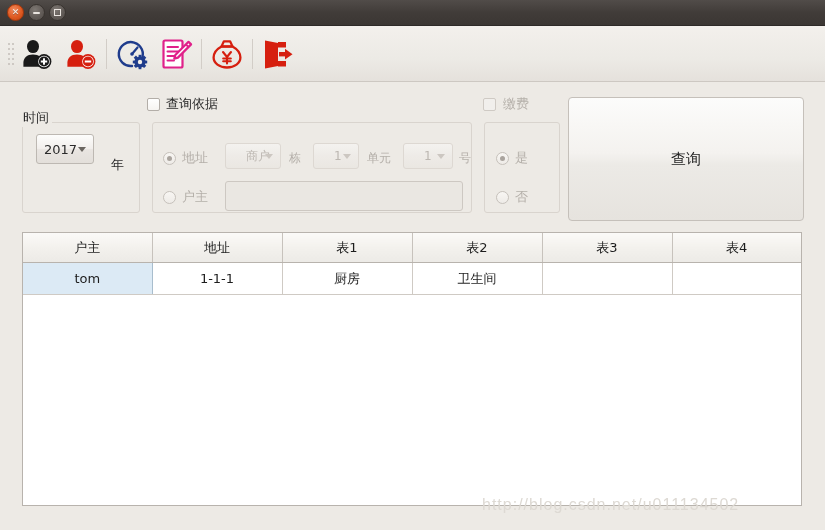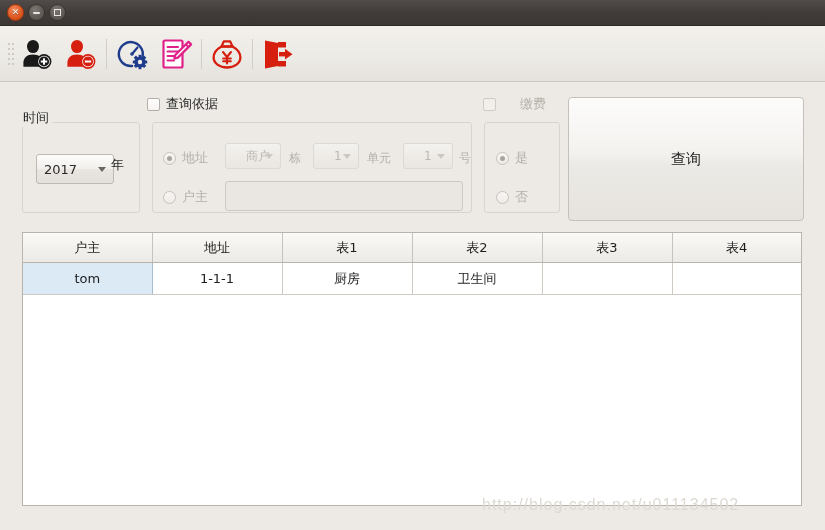--- a/index.html
+++ b/index.html
@@ -172,21 +172,21 @@
     border-top: 5px solid #6b6661;
   }
   .combo.disabled {
     color: #bcb7b1;
     border-color: #ddd8d2;
     background: linear-gradient(to bottom, #f4f2ef 0%, #eeebe7 50%, #eae7e2 100%);
     padding-left: 20px;
   }
   .combo.disabled .arrow { border-top-color: #ccc7c1; }
 
-  #combo-year { left: 36px; top: 72px; width: 78px; height: 30px; }
+  #combo-year { left: 36px; top: 52px; width: 58px; height: 30px; }
   #lbl-year { position: absolute; left: 111px; top: 74px; font-size: 13px; color: #2b2b2b; }
 
   
   #grp-basis { left: 152px; top: 40px; width: 320px; height: 91px; }
   #chk-basis-wrap {
     position: absolute;
     left: 144px; top: 13px;
     display: flex;
     align-items: center;
     gap: 6px;
@@ -251,21 +251,21 @@
   }
   #txt-owner { left: 72px; top: 58px; width: 238px; height: 30px; }
 
   
   #grp-pay { left: 484px; top: 40px; width: 76px; height: 91px; }
   #chk-pay-wrap {
     position: absolute;
     left: 480px; top: 13px;
     display: flex;
     align-items: center;
-    gap: 24px;
+    gap: 7px;
     background: #edeae5;
     padding: 0 3px;
   }
   #rad-yes { left: 11px; top: 26px; }
   #rad-no  { left: 11px; top: 65px; }
 
   
   #btn-query {
     position: absolute;
     left: 568px; top: 15px;

